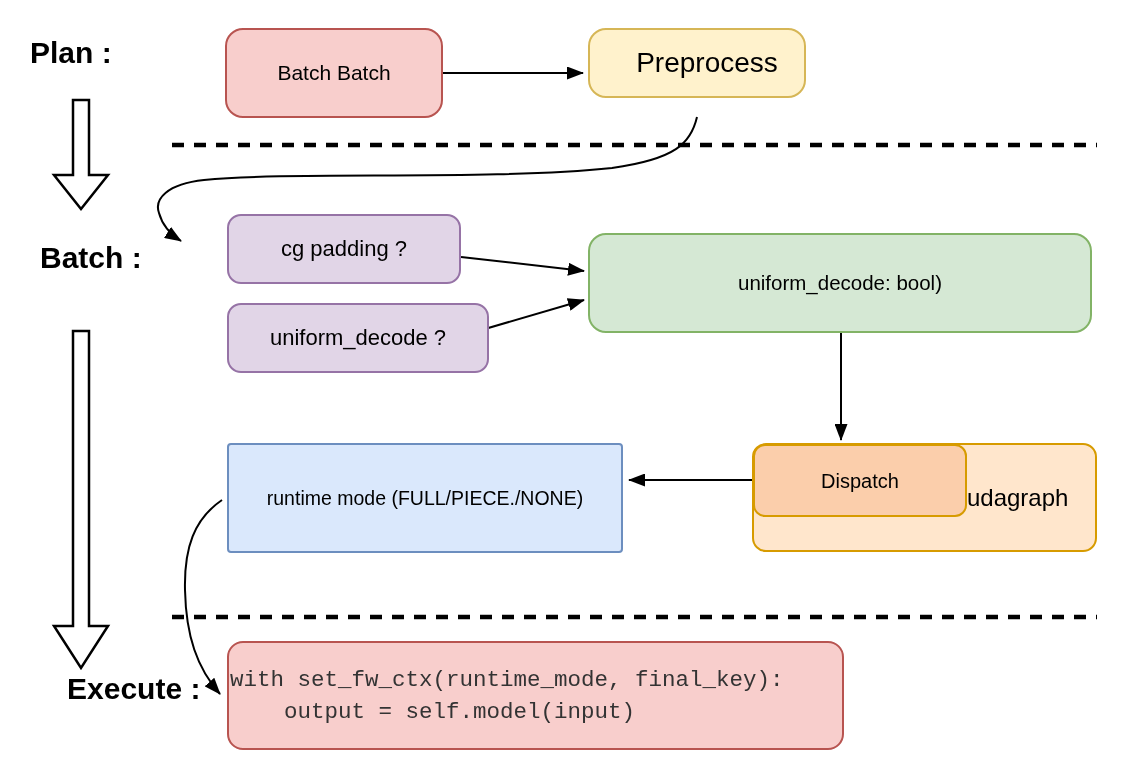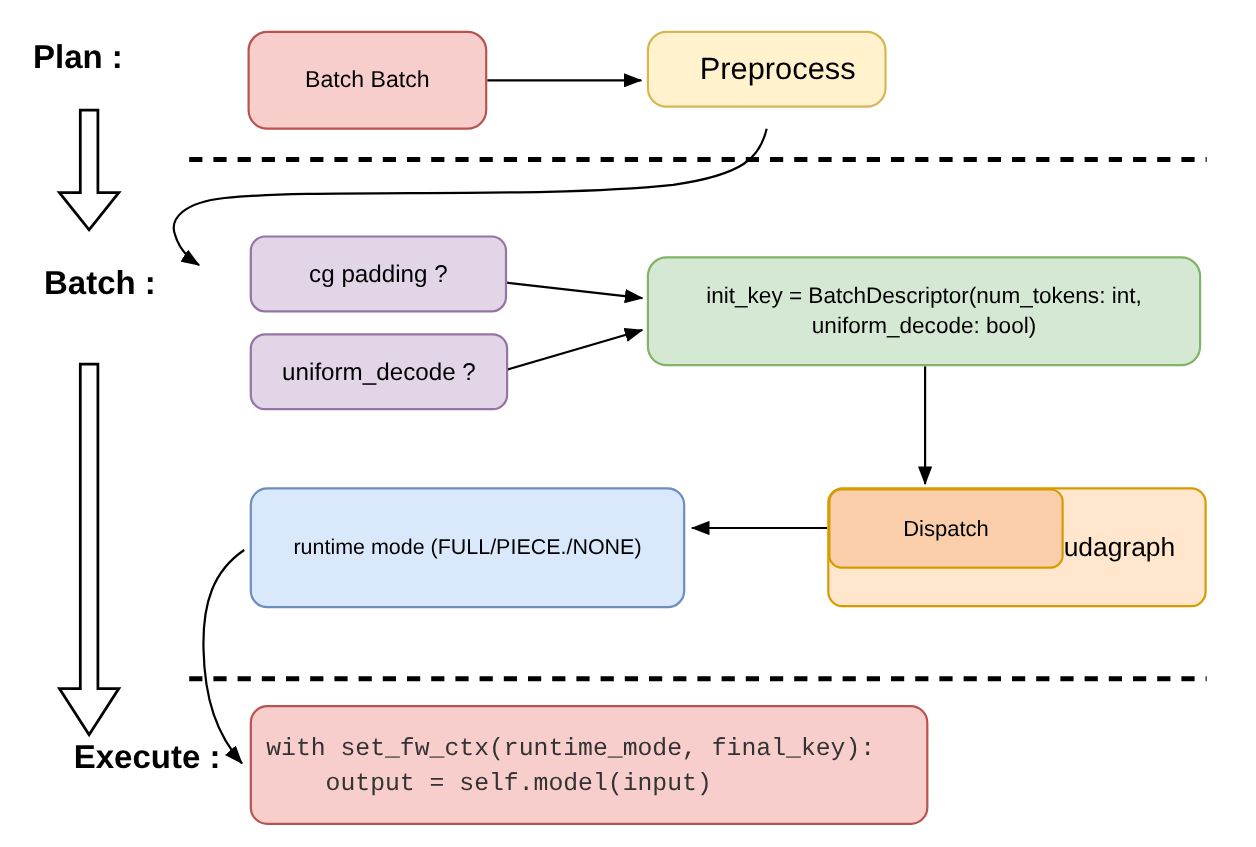--- a/index.html
+++ b/index.html
@@ -52,21 +52,21 @@
     left: 588px; top: 28px; width: 218px; height: 70px;
     background: var(--yellow-fill, #fff2cc); border-color: var(--yellow-stroke, #d6b656);
     font-size: 28px; border-radius: 18px; padding-left: 20px;
   }
   #node-cg-padding {
     left: 227px; top: 214px; width: 234px; height: 70px;
     background: var(--purple-fill, #e1d5e7); border-color: var(--purple-stroke, #9673a6);
     font-size: 22px; border-radius: 14px;
   }
   #node-uniform-decode {
-    left: 227px; top: 303px; width: 235px; height: 70px;
+    left: 227px; top: 303px; width: 262px; height: 70px;
     background: var(--purple-fill, #e1d5e7); border-color: var(--purple-stroke, #9673a6);
     font-size: 22px; border-radius: 14px;
   }
   #node-init-key {
     left: 588px; top: 233px; width: 504px; height: 100px;
     background: var(--green-fill, #d5e8d4); border-color: var(--green-stroke, #82b366);
     font-size: 20.5px; border-radius: 18px; line-height: 28px;
   }
   #node-cudagraph-dispatcher {
     left: 752px; top: 443px; width: 345px; height: 109px;
@@ -81,28 +81,28 @@
     font-size: 24px; line-height: 34px;
   }
   #node-dispatch {
     left: 753px; top: 444px; width: 214px; height: 73px;
     background: var(--orange-deep-fill, #fbceab); border-color: var(--orange-stroke, #d79b00);
     font-size: 20px; border-radius: 12px;
   }
   #node-runtime-mode {
     left: 227px; top: 443px; width: 396px; height: 110px;
     background: var(--blue-fill, #dae8fc); border-color: var(--blue-stroke, #6c8ebf);
-    font-size: 19.5px; border-radius: 16px; line-height: 27px;
+    font-size: 19.5px; border-radius: 4px; line-height: 27px;
   }
   #node-execute-code {
     left: 227px; top: 641px; width: 617px; height: 109px;
     background: var(--red-fill, #f8cecc); border-color: var(--red-stroke, #b85450);
     border-radius: 16px;
     align-items: flex-start;
-    padding-left: 13px;
+    padding-left: 1px;
     font-family: "Liberation Mono", monospace;
     font-size: 22.5px; line-height: 32px;
     color: var(--code-text, #333333);
     text-align: left;
   }
   #node-execute-code span { white-space: pre; }
 </style>
 </head>
 <body>
 
@@ -144,21 +144,20 @@
 
   <div class="node" id="node-cg-padding">
     <span>cg padding ?</span>
   </div>
 
   <div class="node" id="node-uniform-decode">
     <span>uniform_decode ?</span>
   </div>
 
   <div class="node" id="node-init-key">
-    <span>init_key = BatchDescriptor(num_tokens: int,</span>
     <span>uniform_decode: bool)</span>
   </div>
 
   <div class="node" id="node-cudagraph-dispatcher">
     <div id="cudagraph-label">
       <span>Cudagraph</span>
     </div>
   </div>
 
   <div class="node" id="node-dispatch">

